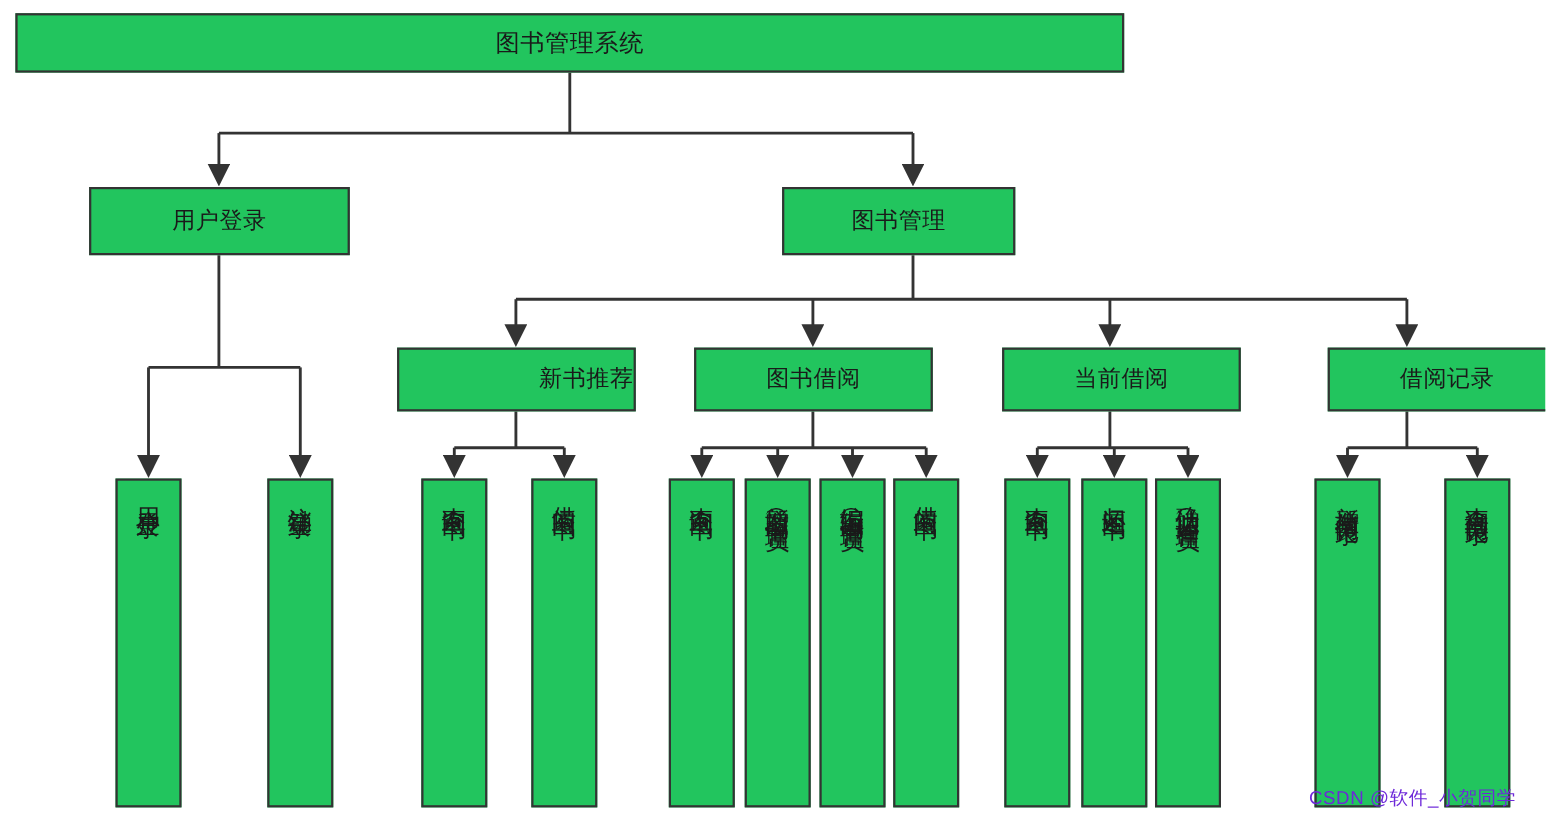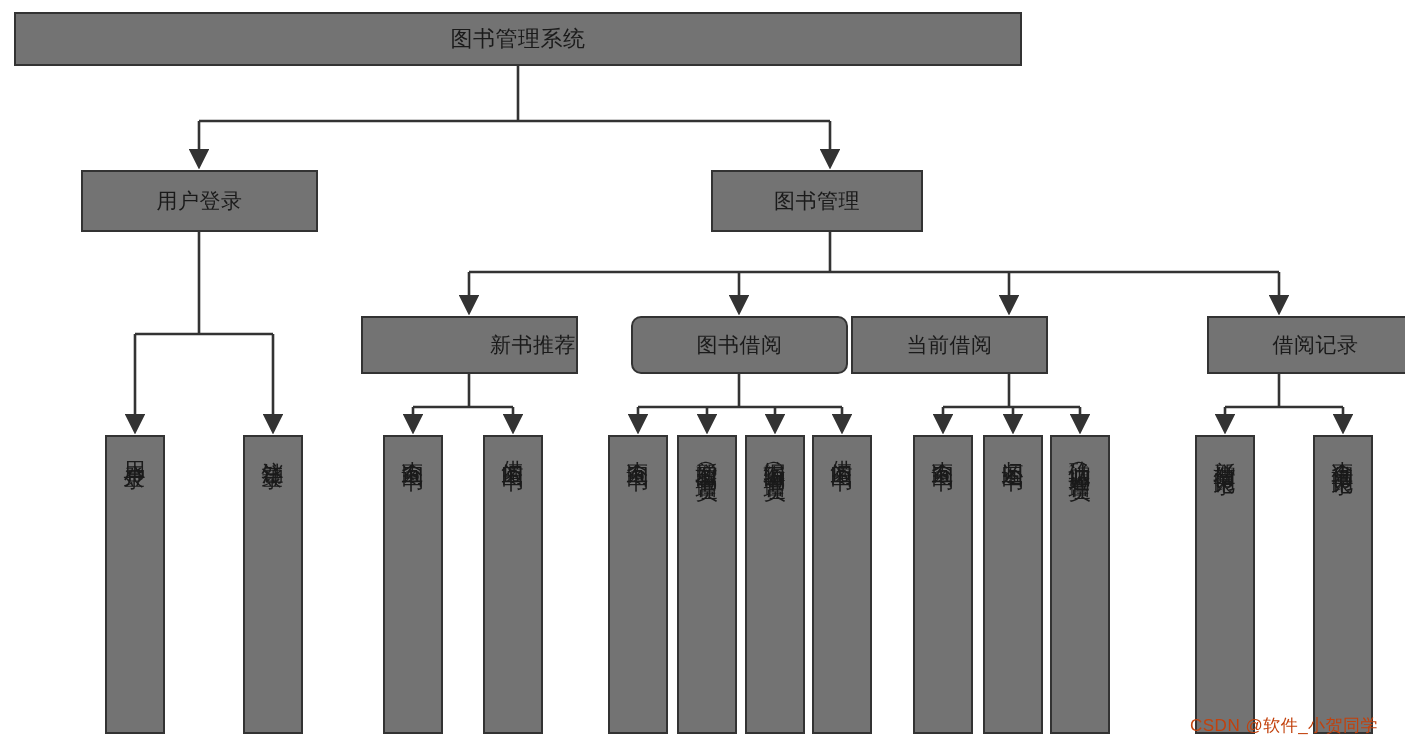--- a/index.html
+++ b/index.html
@@ -22,21 +22,21 @@
     position: absolute;
     left: 0;
     top: 0;
     width: 1405px;
     height: 747px;
     pointer-events: none;
   }
   .node {
     position: absolute;
     box-sizing: border-box;
-    background: #737373;
+    background: #22c55e;
     border: 2px solid #333333;
     display: flex;
     align-items: center;
     justify-content: center;
     color: #1a1a1a;
     z-index: 2;
   }
   .node-label {
     display: block;
     text-align: center;
@@ -63,21 +63,21 @@
     font-size: 22px;
     line-height: 1.05;
     letter-spacing: 3px;
     white-space: nowrap;
   }
   .watermark {
     position: absolute;
     left: 1190px;
     top: 714px;
     font-size: 17px;
-    color: #c2410c;
+    color: #6d28d9;
     letter-spacing: 0.5px;
     white-space: nowrap;
     z-index: 3;
     pointer-events: none;
   }
 </style>
 </head>
 <body>
 
 <div id="canvas">
@@ -141,24 +141,24 @@
   <div class="node horiz" style="left:81px; top:170px; width:237px; height:62px;">
     <span class="node-label">用户登录</span>
   </div>
   <div class="node horiz" style="left:711px; top:170px; width:212px; height:62px;">
     <span class="node-label">图书管理</span>
   </div>
 
   <div class="node horiz" style="left:361px; top:316px; width:217px; height:58px;justify-content:flex-end;">
     <span class="node-label">新书推荐</span>
   </div>
-  <div class="node horiz" style="left:631px; top:316px; width:217px; height:58px;border-radius:10px;">
+  <div class="node horiz" style="left:631px; top:316px; width:217px; height:58px;">
     <span class="node-label">图书借阅</span>
   </div>
-  <div class="node horiz" style="left:851px; top:316px; width:197px; height:58px;">
+  <div class="node horiz" style="left:911px; top:316px; width:217px; height:58px;">
     <span class="node-label">当前借阅</span>
   </div>
   <div class="node horiz" style="left:1171px; top:316px; width:217px; height:58px;margin-left:36px;">
     <span class="node-label">借阅记录</span>
   </div>
 
   <div class="node vert" style="left:105px; top:435px; width:60px; height:299px;">
     <span class="node-label">用户登录</span>
   </div>
   <div class="node vert" style="left:243px; top:435px; width:60px; height:299px;">

